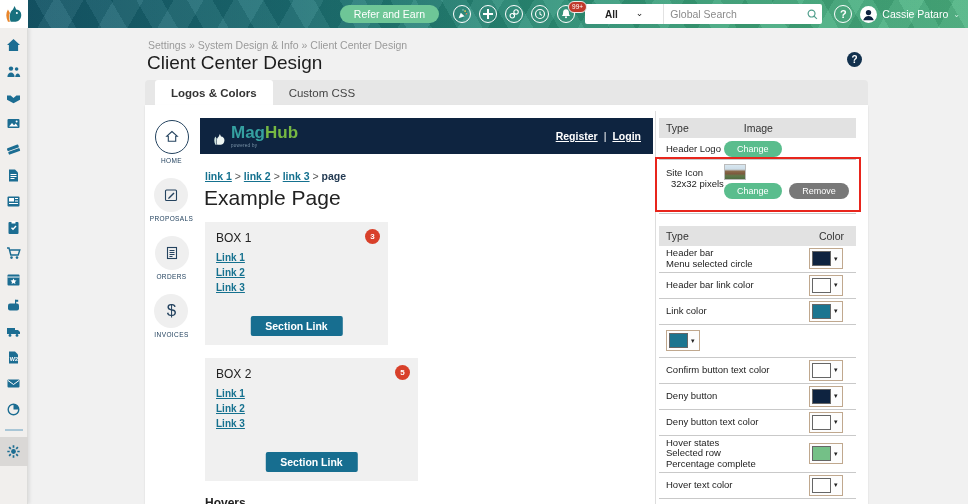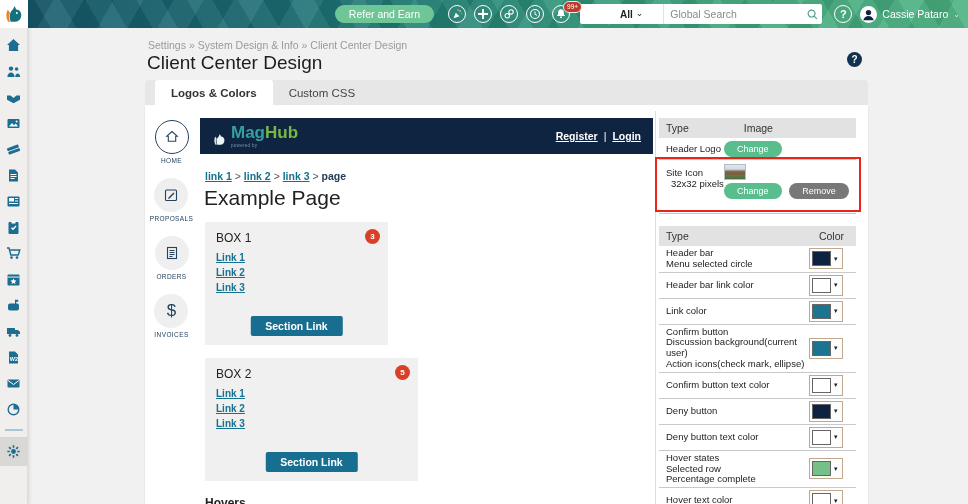--- a/index.html
+++ b/index.html
@@ -12,21 +12,21 @@
       repeating-linear-gradient(60deg, rgba(255,255,255,.05) 0 22px, rgba(0,0,0,.06) 22px 44px),
       repeating-linear-gradient(-60deg, rgba(255,255,255,.06) 0 26px, rgba(0,0,0,.05) 26px 52px),
       linear-gradient(90deg,#14576b 0%,#1b6f74 30%,#2a8f78 55%,#3da57a 75%,#4bb381 100%);
     display:flex; align-items:center; z-index:5; }
   .tb-logo-box { width:28px; height:28px; background:#fff; display:flex; align-items:center; justify-content:center; flex:none; }
   .refer-pill { margin-left:auto; background:#6ec697; color:#fff; font-size:10.5px; padding:3px 14px; border-radius:10px; white-space:nowrap; }
   .tbicons { display:flex; align-items:center; gap:8px; margin-left:14px; }
   .tbicon { position:relative; width:18px; height:18px; border:1.4px solid #fff; border-radius:50%; display:flex; align-items:center; justify-content:center; flex:none; }
   .tb-badge { position:absolute; top:-5px; left:10px; background:#c0392b; color:#fff; font-size:6.5px; padding:1px 3px; border-radius:7px; border:1px solid #e9ecec; line-height:1.2; }
   .searchgroup { display:flex; align-items:center; margin-left:10px; background:#fff; border-radius:2px; height:20px; overflow:hidden; }
-  .all-dd { display:flex; align-items:center; gap:3px; font-size:10px; color:#222; padding:0 20px; height:100%; border-right:1px solid #e2e2e2; cursor:pointer;margin-left:20px; }
+  .all-dd { display:flex; align-items:center; gap:18px; font-size:10px; color:#222; padding:0 20px; height:100%; border-right:1px solid #e2e2e2; cursor:pointer; }
   .gsearch { border:0; outline:none; font-size:10.5px; padding:0 6px; width:138px; height:100%; font-family:"Liberation Sans",sans-serif; color:#333; }
   .gsearch::placeholder { color:#8a8a8a; }
   .mag-btn { width:20px; height:100%; display:flex; align-items:center; justify-content:center; cursor:pointer; }
   .help-ring { width:18px; height:18px; border:1.5px solid #fff; border-radius:50%; color:#fff; font-size:11px; font-weight:bold; display:flex; align-items:center; justify-content:center; margin-left:12px; }
   .tb-user { display:flex; align-items:center; gap:5px; margin-left:8px; margin-right:8px; color:#fff; font-size:10.5px; white-space:nowrap; }
   .chev { font-size:8px; color:#cfeee0; }
 
   
   .app-sidebar { position:absolute; left:0; top:28px; width:28px; height:476px; background:#f1efed;
     border-right:1px solid #dcdcda; box-shadow:2px 0 3px rgba(0,0,0,.08); display:flex; flex-direction:column; align-items:center; padding-top:9px; z-index:4; }
@@ -495,25 +495,20 @@
             <div class="ctext">
                 <div>Link color</div>
               </div>
             <span class="swctl">
               <span class="sw" style="background: rgb(27, 117, 144);"></span>
               <span class="swarrow">▾</span>
             </span>
           </div>
 
           <div class="crow tall">
-            <div class="ctext">
-              <div>Confirm button</div>
-              <div>Discussion background(current user)</div>
-              <div>Action icons(check mark, ellipse)</div>
-            </div>
             <span class="swctl">
               <span class="sw" style="background: rgb(27, 117, 144);"></span>
               <span class="swarrow">▾</span>
             </span>
           </div>
 
           <div class="crow">
             <div class="ctext">
                 <div>Confirm button text color</div>
               </div>

